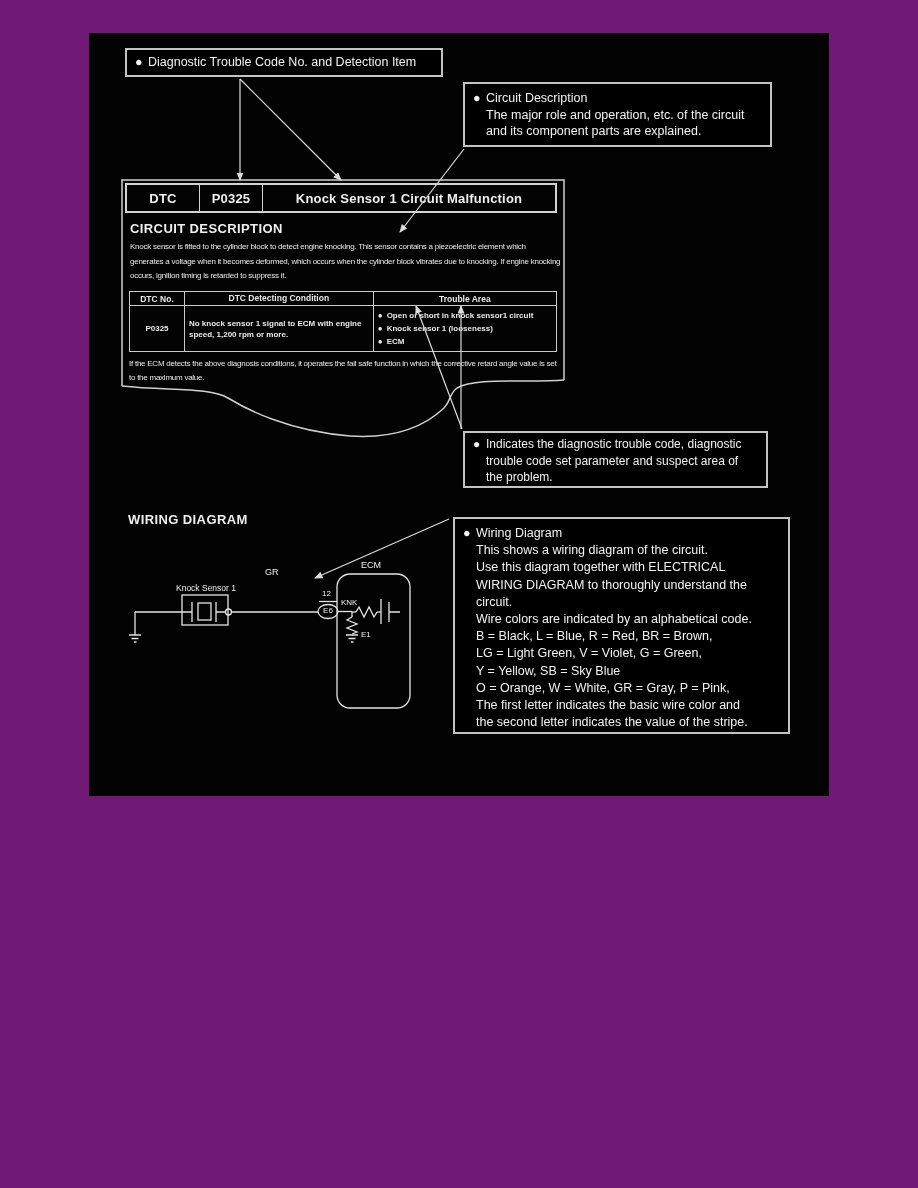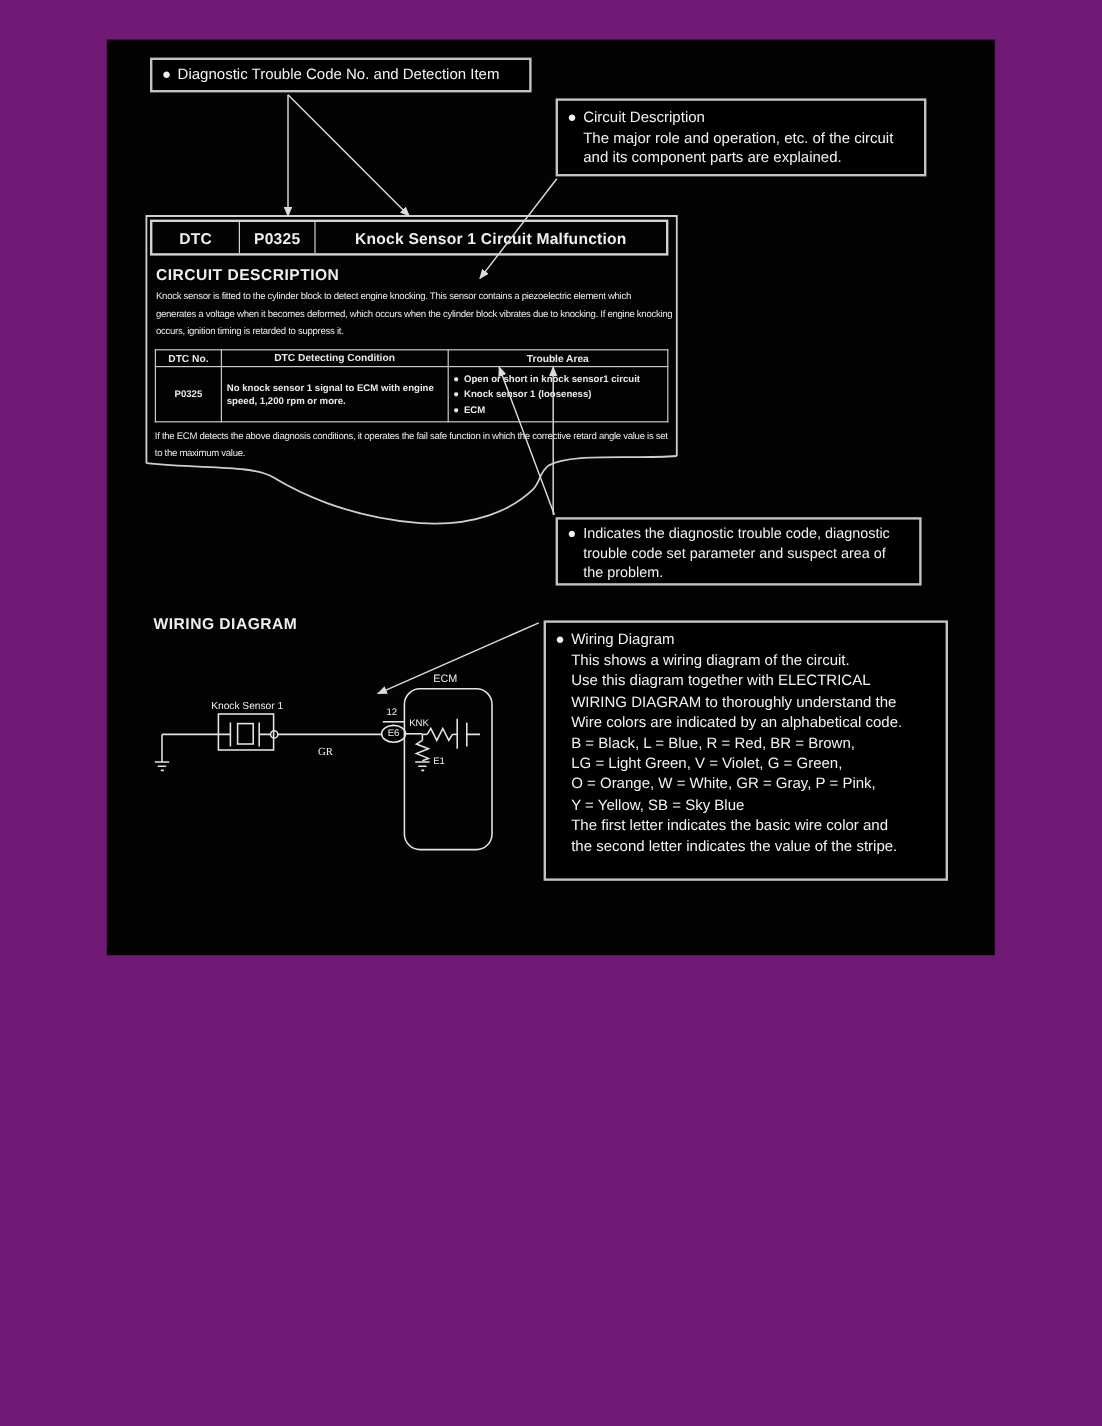--- a/index.html
+++ b/index.html
@@ -94,37 +94,38 @@
 
     <div class="co" style="left:374px;top:398px;width:305px;height:57px;padding:3px 6px 0 8px;font-size:12px;">
       <div class="ln"><span class="bl">●</span><span>Indicates the diagnostic trouble code, diagnostic</span></div>
       <div class="ln ind">trouble code set parameter and suspect area of</div>
       <div class="ln ind">the problem.</div>
     </div>
 
     <div class="h1" style="left:39px;top:479px;">WIRING DIAGRAM</div>
 
     <div class="wl" style="left:86px;top:550px;width:62px;text-align:center;font-size:8.5px;">Knock Sensor 1</div>
-    <div class="wl" style="left:176px;top:588px;font-size:9px;font-family:Liberation Serif, serif;">GR</div>
+    <div class="wl" style="left:176px;top:534px;font-size:9px;">GR</div>
     <div class="wl" style="left:233px;top:556px;">12</div>
     <div class="wl" style="left:229px;top:572.5px;width:20px;text-align:center;">E6</div>
     <div class="wl" style="left:252px;top:565px;">KNK</div>
     <div class="wl" style="left:272px;top:597px;">E1</div>
     <div class="wl" style="left:272px;top:527px;font-size:9px;">ECM</div>
 
     <div class="co" style="left:364px;top:484px;width:337px;height:217px;padding:6px 4px 0 8px;line-height:17.2px;">
       <div class="ln"><span class="bl">●</span><span>Wiring Diagram</span></div>
       <div class="ln ind">This shows a wiring diagram of the circuit.</div>
       <div class="ln ind">Use this diagram together with ELECTRICAL</div>
       <div class="ln ind">WIRING DIAGRAM to thoroughly understand the</div>
+      <div class="ln ind">circuit.</div>
       <div class="ln ind">Wire colors are indicated by an alphabetical code.</div>
       <div class="ln ind">B = Black, L = Blue, R = Red, BR = Brown,</div>
       <div class="ln ind">LG = Light Green, V = Violet, G = Green,</div>
+      <div class="ln ind">Y = Yellow, SB = Sky Blue</div>
       <div class="ln ind">O = Orange, W = White, GR = Gray, P = Pink,</div>
-      <div class="ln ind">Y = Yellow, SB = Sky Blue</div>
       <div class="ln ind">The first letter indicates the basic wire color and</div>
       <div class="ln ind">the second letter indicates the value of the stripe.</div>
     </div>
 
     <svg class="lineart" width="740" height="763" viewBox="0 0 740 763">
       <defs>
         <marker id="ah" markerWidth="9" markerHeight="8" refX="7.5" refY="3.5" orient="auto" markerUnits="userSpaceOnUse">
           <path d="M0,0 L8.5,3.5 L0,7 Z" fill="#dcdcdc"></path>
         </marker>
       </defs>

